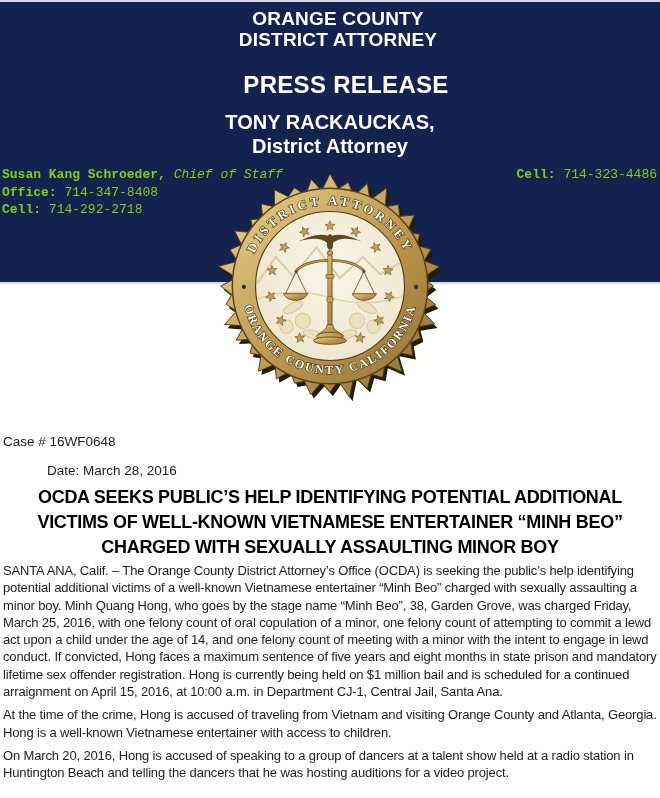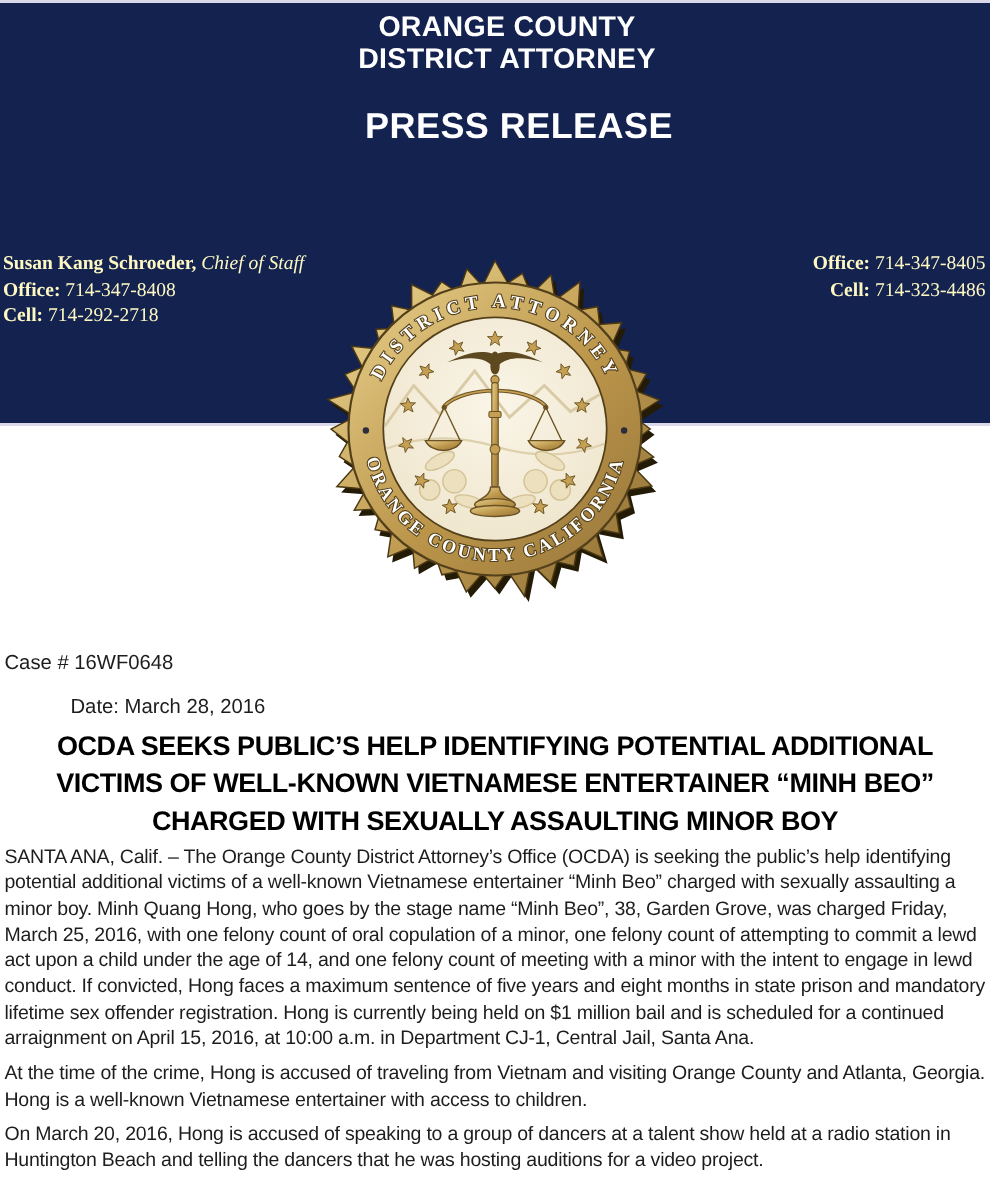--- a/index.html
+++ b/index.html
@@ -20,22 +20,22 @@
   .top-strip,.bottom-strip{height:2px;background:var(--strip);}
   
   .masthead{
     position:relative;height:280px;background:var(--navy);color:#ffffff;
     text-align:center;
   }
   .org{padding-top:6px;font-size:19px;line-height:21px;font-weight:bold;letter-spacing:.2px;padding-left:16px;}
   .press{margin-top:22px;font-size:24px;line-height:25px;font-weight:bold;letter-spacing:.3px;padding-left:32px;}
   .da-block{margin-top:13px;font-size:20px;line-height:24px;font-weight:bold;}
   .contact{
-    position:absolute;top:164px;font-family:Liberation Serif, serif;
-    font-size:13px;line-height:17.5px;color:#fef9c3;
+    position:absolute;top:164px;font-family:Liberation Mono, monospace;
+    font-size:13px;line-height:17.5px;color:#84cc16;
   }
   .contact.left{left:2px;text-align:left;}
   .contact.right{right:3px;text-align:right;}
   .c-name,.c-label{font-weight:bold;}
   .c-role{font-style:italic;}
   
   .seal{
     position:absolute;top:166px;left:50%;margin-left:-118px;
     width:236px;height:236px;z-index:5;
   }
@@ -60,29 +60,32 @@
 <body>
 
 <div class="top-strip"></div>
 
 <div class="masthead">
   <div class="org">
     <div>ORANGE COUNTY</div>
     <div>DISTRICT ATTORNEY</div>
   </div>
   <div class="press">PRESS RELEASE</div>
+  <div class="da-block">
+    <div>TONY RACKAUCKAS,</div>
+    <div>District Attorney</div>
+  </div>
 
   <div class="contact left">
     <div class="c-line"><span class="c-name">Susan Kang Schroeder,</span> <span class="c-role">Chief of Staff</span></div>
     <div class="c-line"><span class="c-label">Office:</span> <span>714-347-8408</span></div>
     <div class="c-line"><span class="c-label">Cell:</span> <span>714-292-2718</span></div>
   </div>
 
   <div class="contact right">
-    <div class="c-line"><span class="c-label">Office:</span> <span>714-347-8405</span></div>
     <div class="c-line"><span class="c-label">Cell:</span> <span>714-323-4486</span></div>
   </div>
 
   <div class="seal">
     <svg viewBox="-122 -122 244 244">
       <defs>
         <linearGradient id="burstGrad" x1="0" y1="0" x2="1" y2="1">
           <stop offset="0" stop-color="#ecd794"></stop>
           <stop offset="0.5" stop-color="#c4a055"></stop>
           <stop offset="1" stop-color="#8a6a31"></stop>

